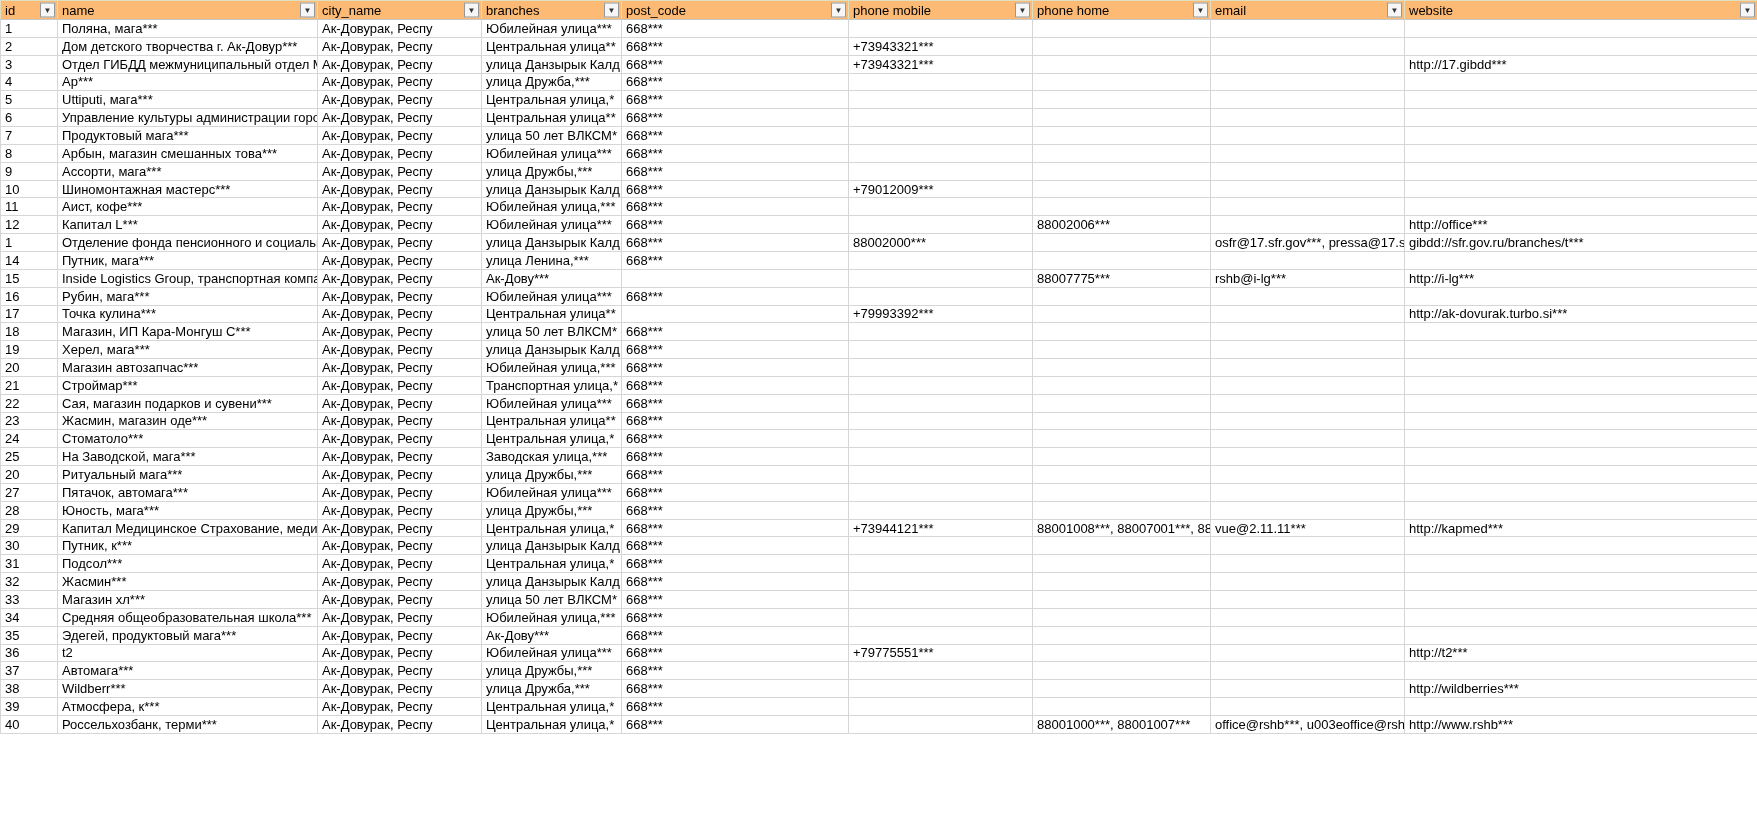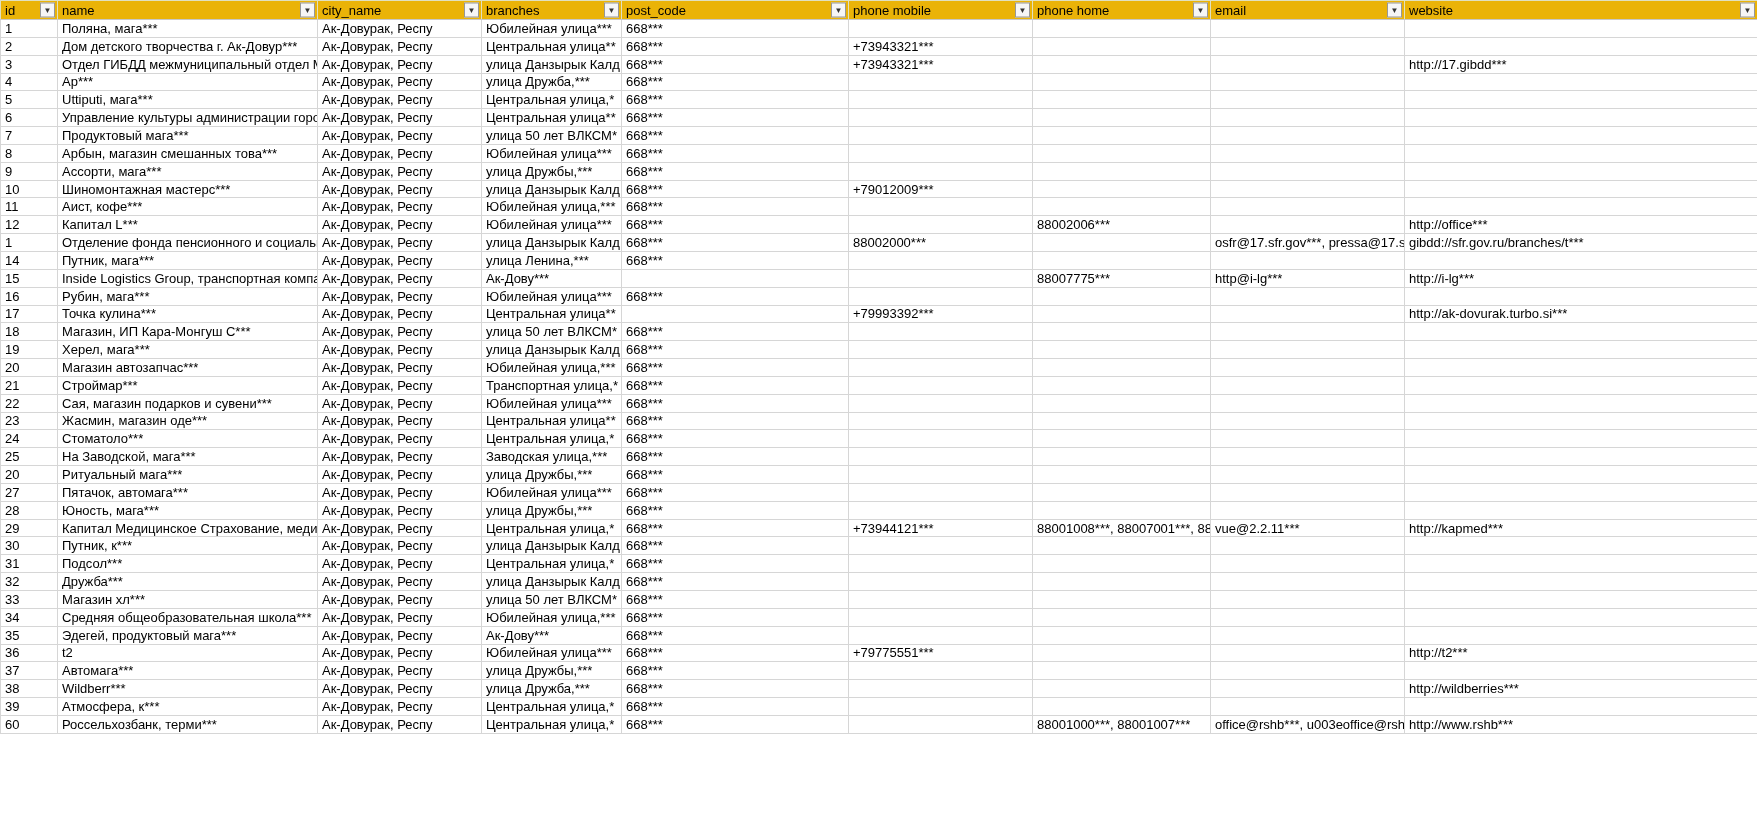--- a/index.html
+++ b/index.html
@@ -23,21 +23,21 @@
     white-space:nowrap;
     overflow:hidden;
     text-align:left;
     vertical-align:middle;
     padding:0 2px 0 4px;
     font-weight:normal;
   }
   table.grid thead tr { height:19px; }
   table.grid tbody tr { height:17.85px; }
   table.grid thead th {
-    background:#eab308;
+    background:#fdba74;
     border-color:#e0e0c0;
     border-bottom-color:#c8c8c8;
     position:relative;
     padding-right:18px;
   }
   .hlabel { display:inline-block; }
   .filter-btn {
     position:absolute;
     right:2px; top:50%;
     transform:translateY(-50%);
@@ -238,21 +238,21 @@
           <td><span class="cell-text"></span></td>
         </tr>
         <tr>
           <td><span class="cell-text">15</span></td>
           <td><span class="cell-text">Inside Logistics Group, транспортная компа***</span></td>
           <td><span class="cell-text">Ак-Довурак, Респу</span></td>
           <td><span class="cell-text">Ак-Дову***</span></td>
           <td><span class="cell-text"></span></td>
           <td><span class="cell-text"></span></td>
           <td><span class="cell-text">88007775***</span></td>
-          <td><span class="cell-text">http@i-lg***</span></td>
+          <td><span class="cell-text">rshb@i-lg***</span></td>
           <td><span class="cell-text">http://i-lg***</span></td>
         </tr>
         <tr>
           <td><span class="cell-text">16</span></td>
           <td><span class="cell-text">Рубин, мага***</span></td>
           <td><span class="cell-text">Ак-Довурак, Респу</span></td>
           <td><span class="cell-text">Юбилейная улица***</span></td>
           <td><span class="cell-text">668***</span></td>
           <td><span class="cell-text"></span></td>
           <td><span class="cell-text"></span></td>
@@ -392,21 +392,21 @@
           <td><span class="cell-text"></span></td>
         </tr>
         <tr>
           <td><span class="cell-text">29</span></td>
           <td><span class="cell-text">Капитал Медицинское Страхование, медицинс</span></td>
           <td><span class="cell-text">Ак-Довурак, Респу</span></td>
           <td><span class="cell-text">Центральная улица,*</span></td>
           <td><span class="cell-text">668***</span></td>
           <td><span class="cell-text">+73944121***</span></td>
           <td><span class="cell-text">88001008***, 88007001***, 880</span></td>
-          <td><span class="cell-text">vue@2.2.11***</span></td>
+          <td><span class="cell-text">vue@2.11.11***</span></td>
           <td><span class="cell-text">http://kapmed***</span></td>
         </tr>
         <tr>
           <td><span class="cell-text">30</span></td>
           <td><span class="cell-text">Путник, к***</span></td>
           <td><span class="cell-text">Ак-Довурак, Респу</span></td>
           <td><span class="cell-text">улица Данзырык Калд</span></td>
           <td><span class="cell-text">668***</span></td>
           <td><span class="cell-text"></span></td>
           <td><span class="cell-text"></span></td>
@@ -419,21 +419,21 @@
           <td><span class="cell-text">Ак-Довурак, Респу</span></td>
           <td><span class="cell-text">Центральная улица,*</span></td>
           <td><span class="cell-text">668***</span></td>
           <td><span class="cell-text"></span></td>
           <td><span class="cell-text"></span></td>
           <td><span class="cell-text"></span></td>
           <td><span class="cell-text"></span></td>
         </tr>
         <tr>
           <td><span class="cell-text">32</span></td>
-          <td><span class="cell-text">Дружба***</span></td>
+          <td><span class="cell-text">Жасмин***</span></td>
           <td><span class="cell-text">Ак-Довурак, Респу</span></td>
           <td><span class="cell-text">улица Данзырык Калд</span></td>
           <td><span class="cell-text">668***</span></td>
           <td><span class="cell-text"></span></td>
           <td><span class="cell-text"></span></td>
           <td><span class="cell-text"></span></td>
           <td><span class="cell-text"></span></td>
         </tr>
         <tr>
           <td><span class="cell-text">33</span></td>
@@ -506,21 +506,21 @@
           <td><span class="cell-text">Атмосфера, к***</span></td>
           <td><span class="cell-text">Ак-Довурак, Респу</span></td>
           <td><span class="cell-text">Центральная улица,*</span></td>
           <td><span class="cell-text">668***</span></td>
           <td><span class="cell-text"></span></td>
           <td><span class="cell-text"></span></td>
           <td><span class="cell-text"></span></td>
           <td><span class="cell-text"></span></td>
         </tr>
         <tr>
-          <td><span class="cell-text">60</span></td>
+          <td><span class="cell-text">40</span></td>
           <td><span class="cell-text">Россельхозбанк, терми***</span></td>
           <td><span class="cell-text">Ак-Довурак, Респу</span></td>
           <td><span class="cell-text">Центральная улица,*</span></td>
           <td><span class="cell-text">668***</span></td>
           <td><span class="cell-text"></span></td>
           <td><span class="cell-text">88001000***, 88001007***</span></td>
           <td><span class="cell-text">office@rshb***, u003eoffice@rshb**</span></td>
           <td><span class="cell-text">http://www.rshb***</span></td>
         </tr>
       </tbody>

